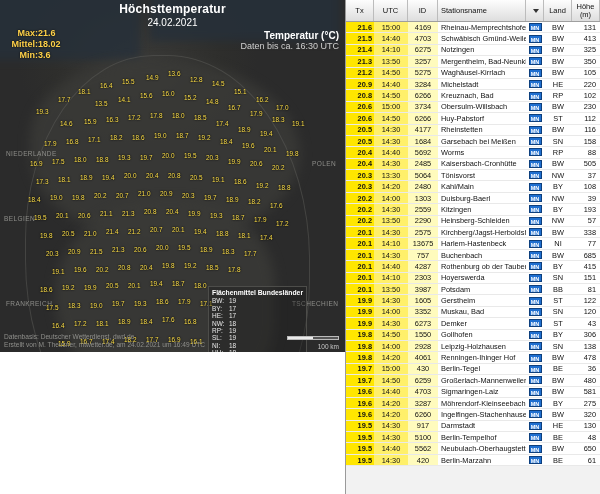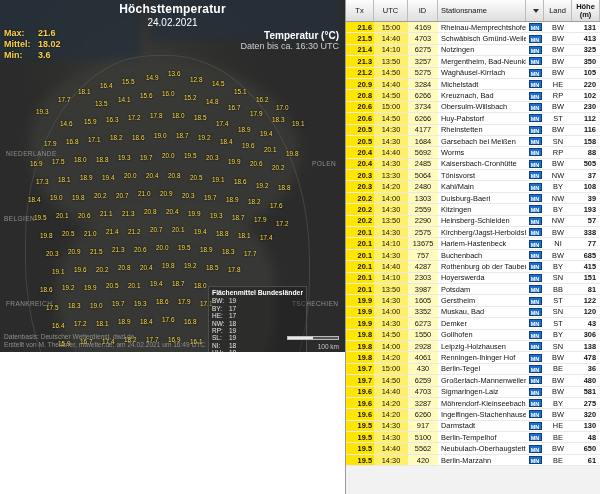--- a/index.html
+++ b/index.html
@@ -73,21 +73,21 @@
 
   .stats-box {
     position: absolute;
     left: 4px; top: 28px;
     color: #ffd24a;
     font-size: 9px;
     line-height: 11px;
     font-weight: bold;
     text-shadow: 0 0 2px #000;
   }
-  .stats-box .lbl { display: inline-block; width: 34px; }
+  .stats-box .lbl { display: inline-block; width: 34px; text-align: right; }
 
   .legend-right {
     position: absolute;
     right: 6px; top: 30px;
     color: #cfcfcf;
     font-size: 9px;
     text-align: right;
     line-height: 11px;
   }
   .legend-right .big {
@@ -212,21 +212,21 @@
     text-align: center;
     line-height: 8px;
     overflow: hidden;
   }
   .c-tx   { width: 28px; }
   .c-utc  { width: 34px; }
   .c-id   { width: 30px; }
   .c-name { flex: 1; justify-content: flex-start !important; padding-left: 3px !important; }
   .c-icon { width: 18px; }
   .c-land { width: 28px; }
-  .c-hoehe{ width: 28px; font-weight: bold; }
+  .c-hoehe{ width: 28px; }
 
   .tbody {
     flex: 1;
     overflow: hidden;
   }
   .trow {
     display: flex;
     height: 11.4px;
     font-size: 7.4px;
     color: #111;

